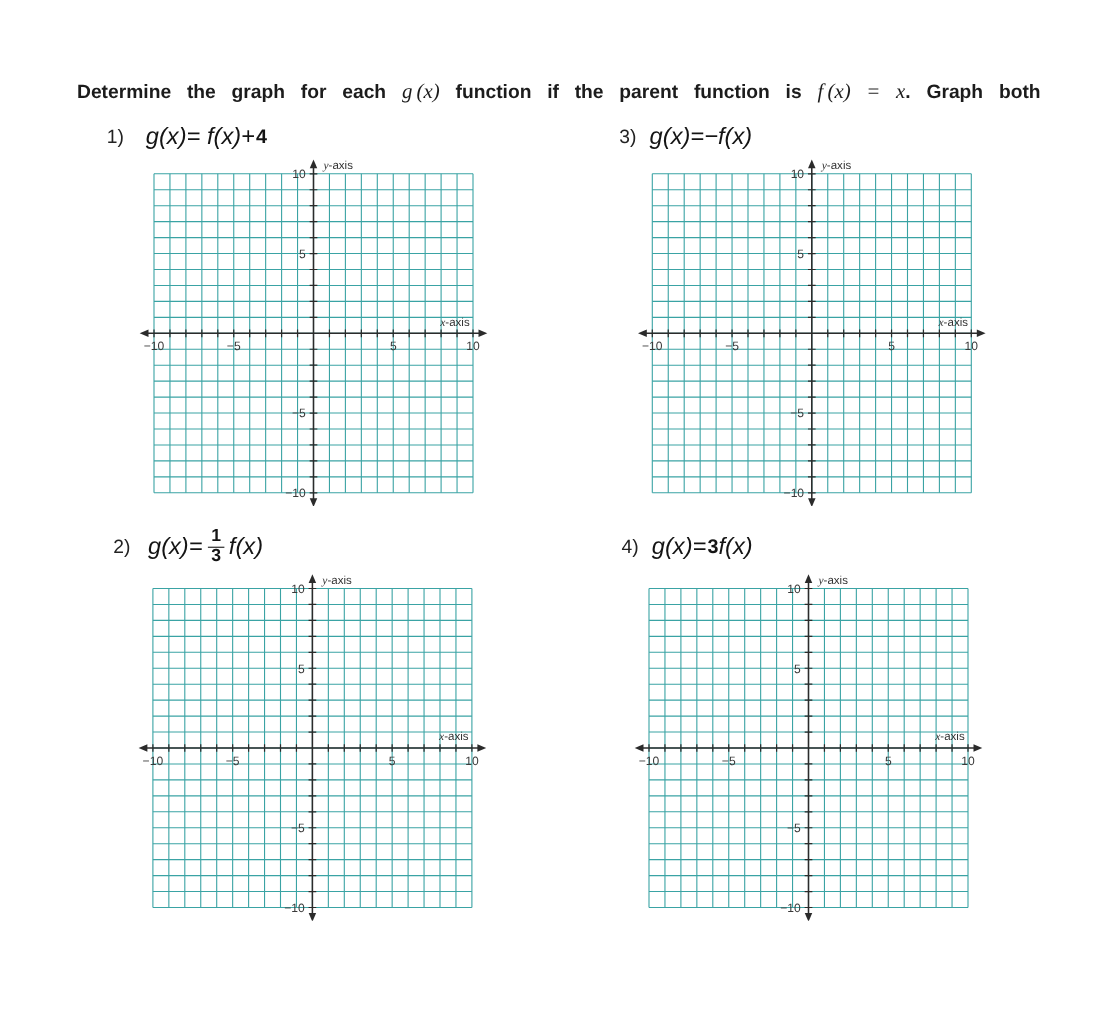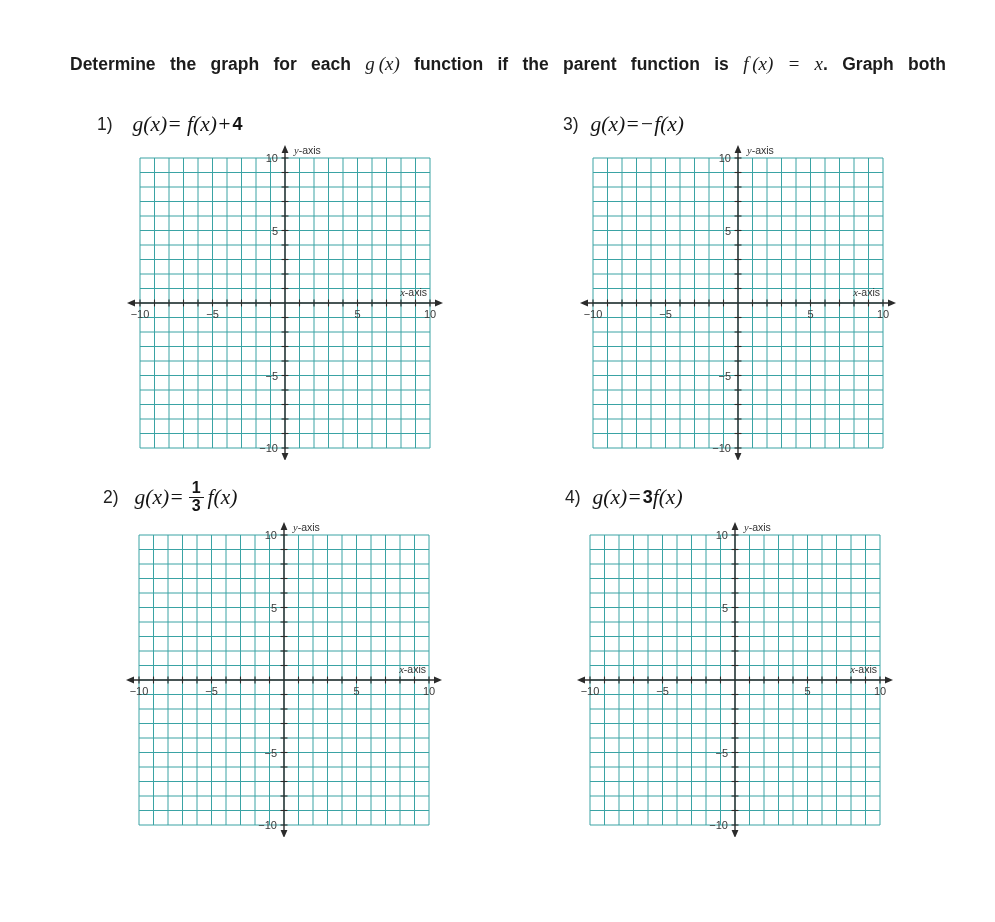--- a/index.html
+++ b/index.html
@@ -4,32 +4,32 @@
 <style>
   html,body{margin:0;padding:0;}
   body{
     width:995px;height:922px;position:relative;background:#ffffff;
     font-family:"Liberation Sans",sans-serif;overflow:hidden;
   }
   .heading{
     position:absolute;left:70px;top:49px;width:876px;
     font-weight:bold;font-size:17.5px;line-height:29px;color:#1c1c1c;
   }
-  .h-line1{text-align:justify;text-align-last:justify;}
+  .h-line1{text-align:justify;text-align-last:justify;margin-top:20px;}
   .h-math{
     font-family:"Liberation Serif",serif;font-style:italic;font-weight:400;
     font-size:19px;
   }
   .prob{
     position:absolute;display:flex;align-items:center;color:#1c1c1c;
   }
   .pnum{font-size:17.5px;color:#222;}
   .pformula{display:flex;align-items:center;}
   .m{
-    font-family:Liberation Serif, serif;font-style:italic;
+    font-family:Liberation Sans, sans-serif;font-style:italic;
     font-size:21.5px;color:#141414;white-space:pre;
   }
   .d{
     font-family:"Liberation Sans",sans-serif;font-style:normal;font-weight:600;
     font-size:18px;color:#141414;padding-left:1px;
   }
   .frac{
     display:inline-flex;flex-direction:column;align-items:center;
     margin:0 4px 0 5px;line-height:1.05;
   }

